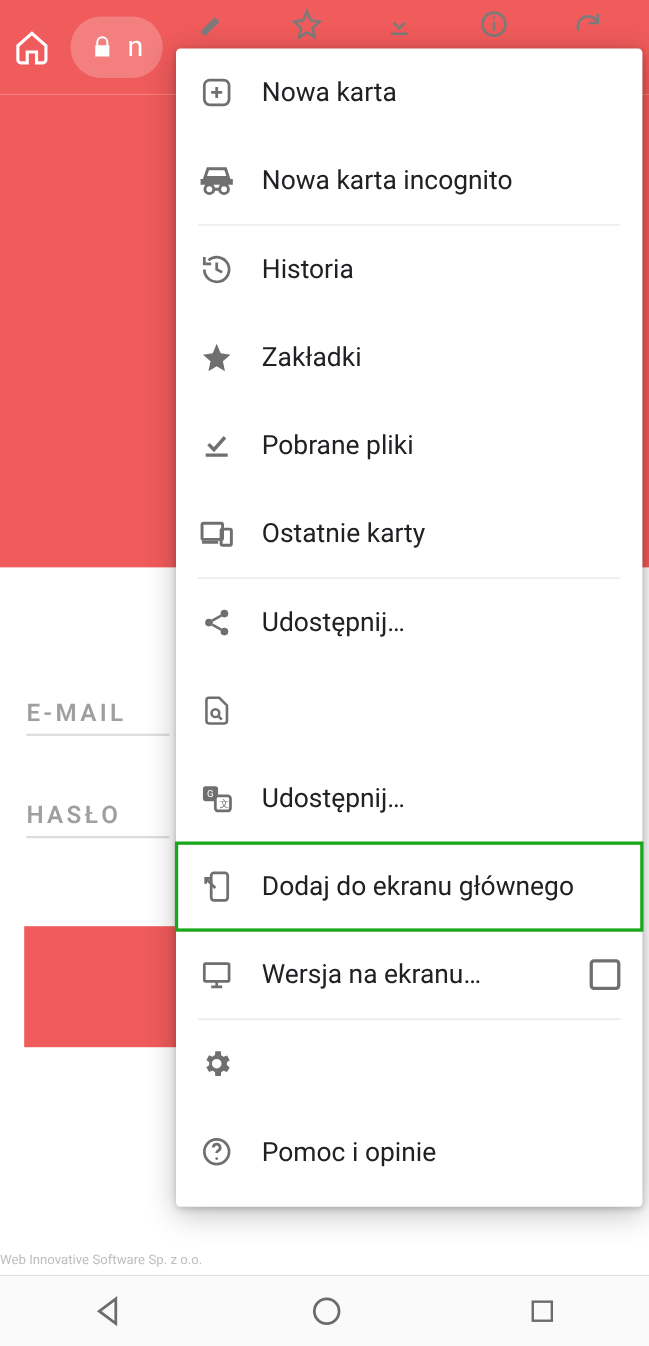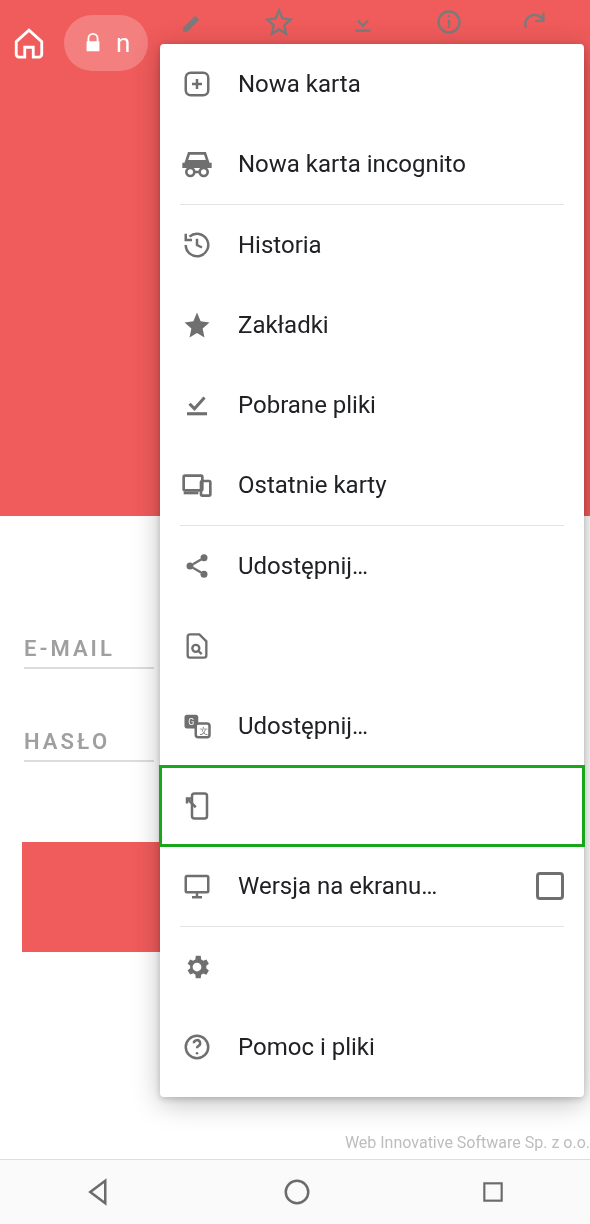--- a/index.html
+++ b/index.html
@@ -37,21 +37,21 @@
     color: #9f9f9f;
     font-size: 22px;
     letter-spacing: 3px;
     font-weight: 600;
     margin-top: 20px;
   }
   .field-line { border-bottom: 2px solid #dcdcdc; height: 8px; width: 130px; margin-bottom: 60px;}
   .red-box { position:absolute; left:22px; top:842px; width:140px; height:110px; background:#f05b5b; }
   .footer-text {
     position:absolute; left:0; bottom:72px; width:100%;
-    text-align:right; color:#bdbdbd; font-size:16px;
+    text-align:left; color:#bdbdbd; font-size:12px;
   }
   .bottom-sep { position:absolute; left:0; bottom:64px; width:100%; height:1px; background:#ddd;}
   .navbar {
     position: absolute; left:0; bottom:0; width:100%; height:64px;
     background:#fafafa;
     display:flex; justify-content:space-around; align-items:center;
   }
   .navbtn { color:#6b6b6b; }
   
   .qa-row {
@@ -272,20 +272,21 @@
     </div>
 
     <div class="menu-item highlighted-item">
       <span class="mi-icon">
         <svg width="30" height="30" viewBox="0 0 24 24" fill="none" stroke="#6f6f6f" stroke-width="2">
             <rect x="8" y="2" width="12" height="20" rx="2"></rect>
             <polyline points="4 10 4 6 8 6"></polyline>
             <line x1="4" y1="6" x2="11" y2="13"></line>
           </svg>
       </span>
+      <span class="mi-label">Dodaj do ekranu głównego</span>
     </div>
 
     <div class="menu-item">
       <span class="mi-icon">
         <svg width="30" height="30" viewBox="0 0 24 24" fill="none" stroke="#6f6f6f" stroke-width="2">
             <rect x="3" y="4" width="18" height="13" rx="1"></rect>
             <line x1="8" y1="21" x2="16" y2="21"></line>
             <line x1="12" y1="17" x2="12" y2="21"></line>
           </svg>
       </span>
@@ -304,16 +305,16 @@
     </div>
 
     <div class="menu-item">
       <span class="mi-icon">
         <svg width="30" height="30" viewBox="0 0 24 24" fill="none" stroke="#6f6f6f" stroke-width="2">
             <circle cx="12" cy="12" r="9"></circle>
             <path d="M9.5 9a2.5 2.5 0 1 1 3.5 2.3c-.8.4-1 1-1 1.7"></path>
             <circle cx="12" cy="17" r="1" fill="#6f6f6f" stroke="none"></circle>
           </svg>
       </span>
-      <span class="mi-label">Pomoc i pliki</span>
+      <span class="mi-label">Pomoc i opinie</span>
     </div>
   </div>
 </div>
 
 </body></html>

